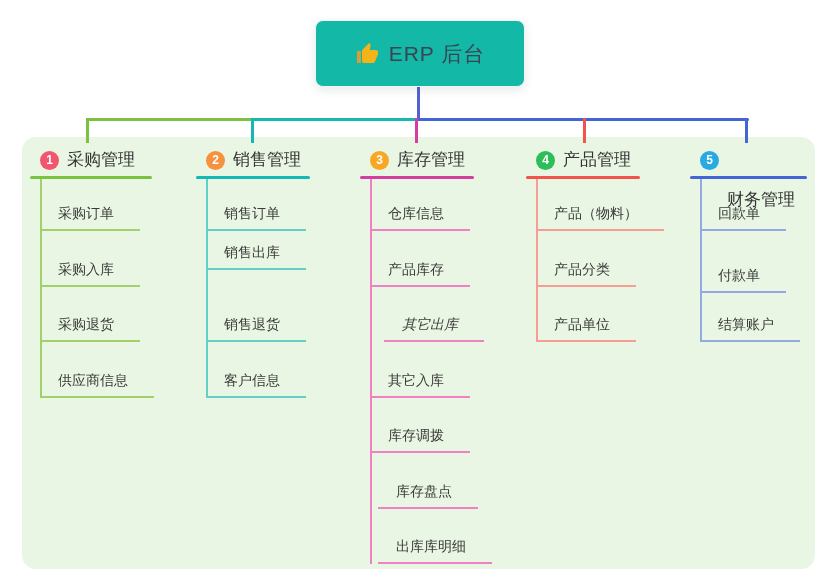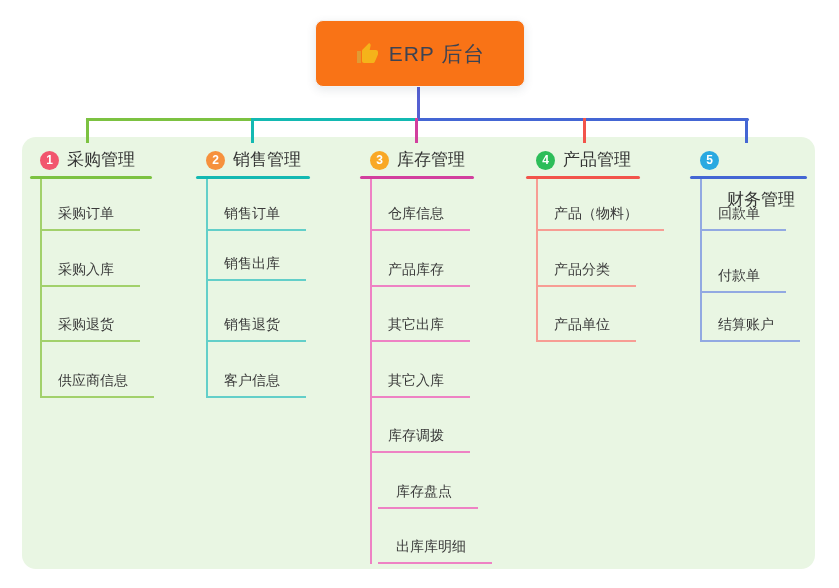--- a/index.html
+++ b/index.html
@@ -3,21 +3,21 @@
 <meta charset="utf-8">
 <style>
   html,body{margin:0;padding:0;background:#ffffff;}
   body{width:839px;height:588px;position:relative;overflow:hidden;
        font-family:"Liberation Sans","DejaVu Sans",sans-serif;}
   #canvas{position:absolute;inset:0;}
   #panel{position:absolute;left:22px;top:137px;width:793px;height:432px;
          border-radius:14px;background:#e9f6e3;}
   .hline,.vline{position:absolute;}
   #root-node{position:absolute;left:315px;top:20px;width:208px;height:65px;
-             background:#f97316;border-radius:8px;border:1px solid #f2f2f2;
+             background:#14b8a6;border-radius:8px;border:1px solid #f2f2f2;
              box-shadow:0 3px 10px rgba(60,70,90,0.12);
              display:flex;align-items:center;justify-content:center;gap:10px;
              cursor:pointer;}
   #root-node .root-label{font-size:21px;color:#3c4353;letter-spacing:1px;}
   .thumb-icon{width:24px;height:24px;display:inline-block;}
   .branch-header-label{position:absolute;font-size:17px;color:#333333;
                        white-space:nowrap;line-height:20px;}
   .branch-badge{position:absolute;width:19px;height:19px;border-radius:50%;
                 color:#ffffff;font-size:12px;line-height:19px;text-align:center;
                 font-weight:bold;}
@@ -63,32 +63,32 @@
         <div class="child-node" style="left: 40px; top: 258.5px; border-bottom: 2px solid rgb(162, 209, 107);">采购入库</div>
         <div class="child-node" style="left: 40px; top: 314px; border-bottom: 2px solid rgb(162, 209, 107);">采购退货</div>
         <div class="child-node" style="left: 40px; top: 369.5px; border-bottom: 2px solid rgb(162, 209, 107);">供应商信息</div>
       </div>
       <div class="branch">
         <div class="branch-badge" style="left: 206px; top: 151px; background: rgb(246, 145, 61);">2</div>
         <div class="branch-header-label" style="left: 233px; top: 150px;">销售管理</div>
         <div class="branch-underline" style="left: 196px; top: 176px; width: 114px; background: rgb(19, 185, 178);"></div>
         <div class="vline" style="left: 206px; top: 179px; width: 2px; height: 218.5px; background: rgb(99, 207, 201);"></div>
         <div class="child-node" style="left: 206px; top: 203px; border-bottom: 2px solid rgb(99, 207, 201);">销售订单</div>
-        <div class="child-node" style="left: 206px; top: 253px; border-bottom: 2px solid rgb(99, 207, 201); text-align: right;">销售出库</div>
+        <div class="child-node" style="left: 206px; top: 242px; border-bottom: 2px solid rgb(99, 207, 201); text-align: right;">销售出库</div>
         <div class="child-node" style="left: 206px; top: 314px; border-bottom: 2px solid rgb(99, 207, 201);">销售退货</div>
         <div class="child-node" style="left: 206px; top: 369.5px; border-bottom: 2px solid rgb(99, 207, 201);">客户信息</div>
       </div>
       <div class="branch">
         <div class="branch-badge" style="left: 370px; top: 151px; background: rgb(249, 168, 37);">3</div>
         <div class="branch-header-label" style="left: 397px; top: 150px;">库存管理</div>
         <div class="branch-underline" style="left: 360px; top: 176px; width: 114px; background: rgb(210, 63, 158);"></div>
         <div class="vline" style="left: 370px; top: 179px; width: 2px; height: 385px; background: rgb(238, 130, 196);"></div>
         <div class="child-node" style="left: 370px; top: 203px; border-bottom: 2px solid rgb(238, 130, 196);">仓库信息</div>
         <div class="child-node" style="left: 370px; top: 258.5px; border-bottom: 2px solid rgb(238, 130, 196);">产品库存</div>
-        <div class="child-node" style="left: 370px; top: 314px; border-bottom: 2px solid rgb(238, 130, 196);">其它出库</div>
+        <div class="child-node" style="left: 384px; top: 314px; border-bottom: 2px solid rgb(238, 130, 196); font-style: italic;">其它出库</div>
         <div class="child-node" style="left: 370px; top: 369.5px; border-bottom: 2px solid rgb(238, 130, 196);">其它入库</div>
         <div class="child-node" style="left: 370px; top: 425px; border-bottom: 2px solid rgb(238, 130, 196);">库存调拨</div>
         <div class="child-node" style="left: 378px; top: 480.5px; border-bottom: 2px solid rgb(238, 130, 196); text-align: center;">库存盘点</div>
         <div class="child-node" style="left: 378px; top: 536px; border-bottom: 2px solid rgb(238, 130, 196);">出库库明细</div>
       </div>
       <div class="branch">
         <div class="branch-badge" style="left: 536px; top: 151px; background: rgb(45, 189, 89);">4</div>
         <div class="branch-header-label" style="left: 563px; top: 150px;">产品管理</div>
         <div class="branch-underline" style="left: 526px; top: 176px; width: 114px; background: rgb(242, 84, 75);"></div>
         <div class="vline" style="left: 536px; top: 179px; width: 2px; height: 163px; background: rgb(247, 157, 148);"></div>

